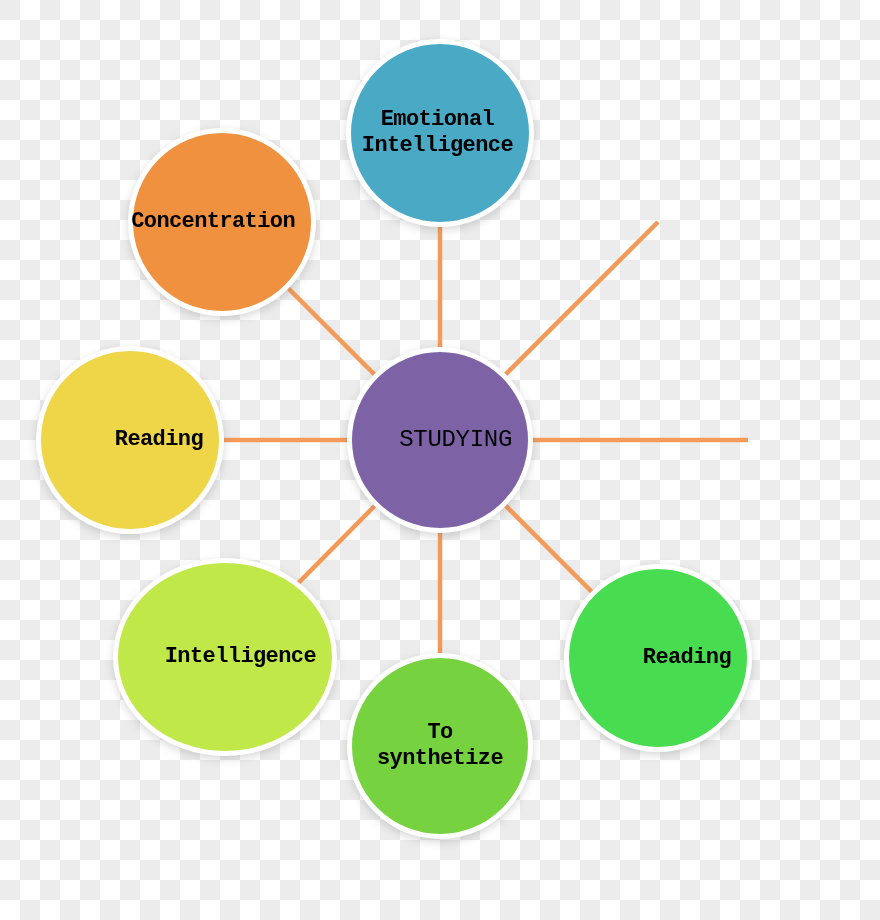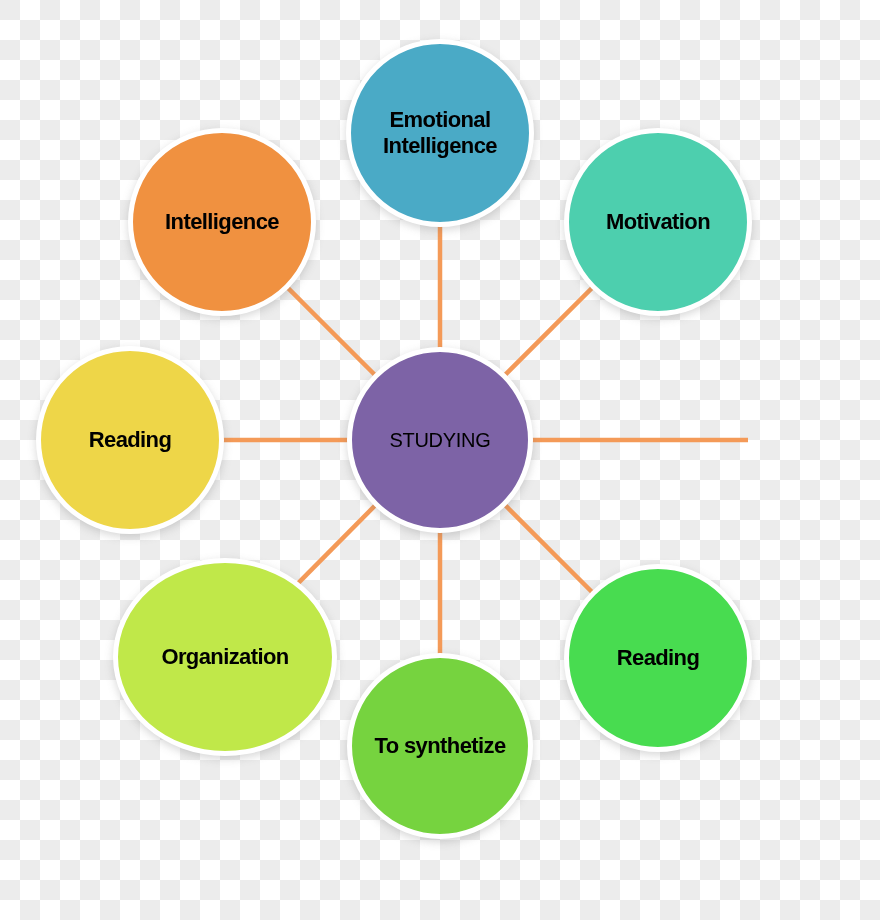--- a/index.html
+++ b/index.html
@@ -22,32 +22,33 @@
     width: 880px;
     height: 920px;
   }
   .node {
     position: absolute;
     box-sizing: border-box;
     border: 5px solid #ffffff;
     border-radius: 50%;
     display: flex;
     align-items: center;
-    justify-content: center;
+    justify-content: flex-end;
     text-align: center;
     padding: 0 16px;
     color: #000000;
     font-weight: bold;
     font-size: 22px;
     letter-spacing: -0.6px;
     line-height: 1.2;
     box-shadow: 0 3px 8px rgba(110,110,110,0.28);
+    font-family: Liberation Mono, monospace;
   }
   .node-hub          { left: 347px; top: 347px; width: 186px; height: 186px;
-                       font-weight: normal; font-size: 20px; letter-spacing: -0.3px; }
+                       font-weight: normal; font-size: 24px; letter-spacing: -0.3px; }
   .node-ei           { left: 346px; top:  39px; width: 188px; height: 188px; }
   .node-motivation   { left: 564px; top: 128px; width: 188px; height: 188px; }
   .node-humor        { left: 654px; top: 346px; width: 188px; height: 188px; }
   .node-reading      { left: 564px; top: 564px; width: 188px; height: 188px; }
   .node-synthetize   { left: 347px; top: 653px; width: 186px; height: 186px; }
   .node-concentration{ left: 113px; top: 558px; width: 224px; height: 198px; }
   .node-habits       { left:  36px; top: 346px; width: 188px; height: 188px; }
   .node-organization { left: 128px; top: 128px; width: 188px; height: 188px; }
 </style>
 </head>
@@ -67,38 +68,35 @@
   </svg>
 
   <div class="node node-hub" style="background-color: rgb(125, 99, 166);">
     <span>STUDYING</span>
   </div>
 
   <div class="node node-ei" style="background-color: rgb(74, 170, 198);">
     <span>Emotional Intelligence</span>
   </div>
 
-  <div class="node node-motivation" style="background-color: rgb(77, 207, 174);">
-    <span>Motivation</span>
-  </div>
 
 
   <div class="node node-synthetize" style="background-color: rgb(118, 211, 63);">
     <span>To synthetize</span>
   </div>
 
   <div class="node node-reading" style="background-color: rgb(72, 220, 80);">
     <span>Reading</span>
   </div>
 
   <div class="node node-concentration" style="background-color: rgb(192, 232, 73);">
-    <span>Organization</span>
+    <span>Intelligence</span>
   </div>
 
   <div class="node node-habits" style="background-color: rgb(238, 214, 72);">
     <span>Reading</span>
   </div>
 
   <div class="node node-organization" style="background-color: rgb(240, 145, 64);">
-    <span>Intelligence</span>
+    <span>Concentration</span>
   </div>
 
 </div>
 
 </body></html>

